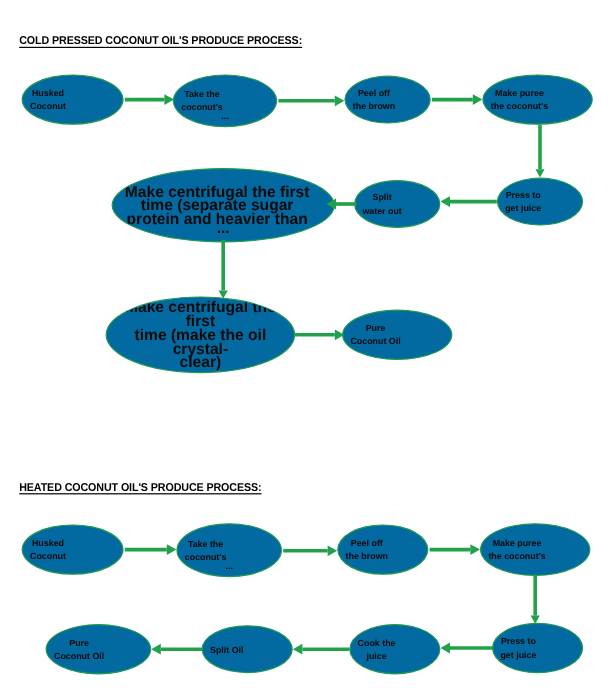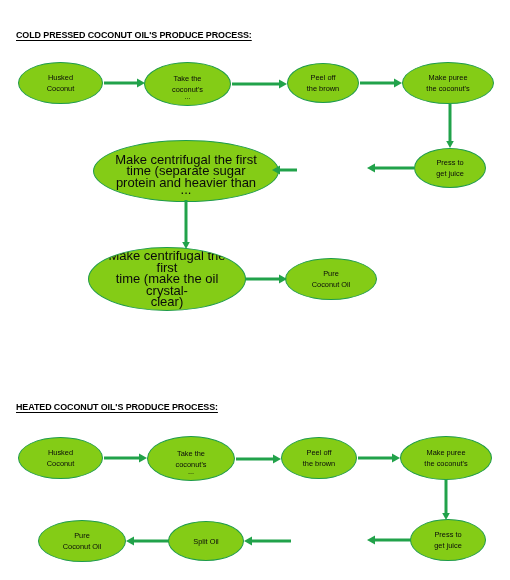--- a/index.html
+++ b/index.html
@@ -31,28 +31,29 @@
     color: #000000;
     text-decoration: underline;
     text-underline-offset: 2px;
     white-space: nowrap;
     transform: scaleX(0.94);
     transform-origin: left center;
   }
   .node {
     position: absolute;
     box-sizing: border-box;
-    background: #84cc16;
+    background: #0369a1;
     border: 1.6px solid #1E9B4B;
     border-radius: 50%;
     display: flex;
     align-items: center;
-    justify-content: center;
+    justify-content: flex-start;
     text-align: center;
     overflow: hidden;
+    font-weight: bold;
   }
   .node .label {
     font-family: "Liberation Sans", sans-serif;
     font-size: 7.4px;
     line-height: 11px;
     color: #0a0a0a;
     padding: 0 6px;
     white-space: pre-line;
   }
   .node.big .label {
@@ -96,20 +97,24 @@
 the coconut's</span>
   </div>
 
   <div class="node big" style="left:93px; top:140px; width:186px; height:62px;">
     <span class="label">Make centrifugal the first
 time (separate sugar
 protein and heavier than</span>
     <span class="label ghost" style="position:absolute; left:0; right:0; bottom:6px;">...</span>
   </div>
 
+  <div class="node" style="left:295px; top:150px; width:72px; height:40px;">
+    <span class="label">Split
+water out</span>
+  </div>
 
   <div class="node" style="left:414px; top:148px; width:72px; height:40px;">
     <span class="label">Press to
 get juice</span>
   </div>
 
   <div class="node big" style="left:88px; top:247px; width:158px; height:64px;">
     <span class="label">Make centrifugal the first
 time (make the oil crystal-
 clear)</span>
@@ -201,20 +206,24 @@
 
   <div class="node" style="left:38px; top:520px; width:88px; height:42px;">
     <span class="label">Pure
 Coconut Oil</span>
   </div>
 
   <div class="node" style="left:168px; top:521px; width:76px; height:40px;">
     <span class="label">Split Oil</span>
   </div>
 
+  <div class="node" style="left:291px; top:520px; width:76px; height:42px;">
+    <span class="label">Cook the
+juice</span>
+  </div>
 
   <div class="node" style="left:410px; top:519px; width:76px; height:42px;">
     <span class="label">Press to
 get juice</span>
   </div>
 
   <div class="conn" style="left:104px; top:452px;">
     <svg width="44" height="12" viewBox="0 0 44 12">
       <line x1="0" y1="6" x2="35" y2="6" stroke="#21A24A" stroke-width="3"></line>
       <path d="M35,1.5 L43,6 L35,10.5 Z" fill="#21A24A"></path>

